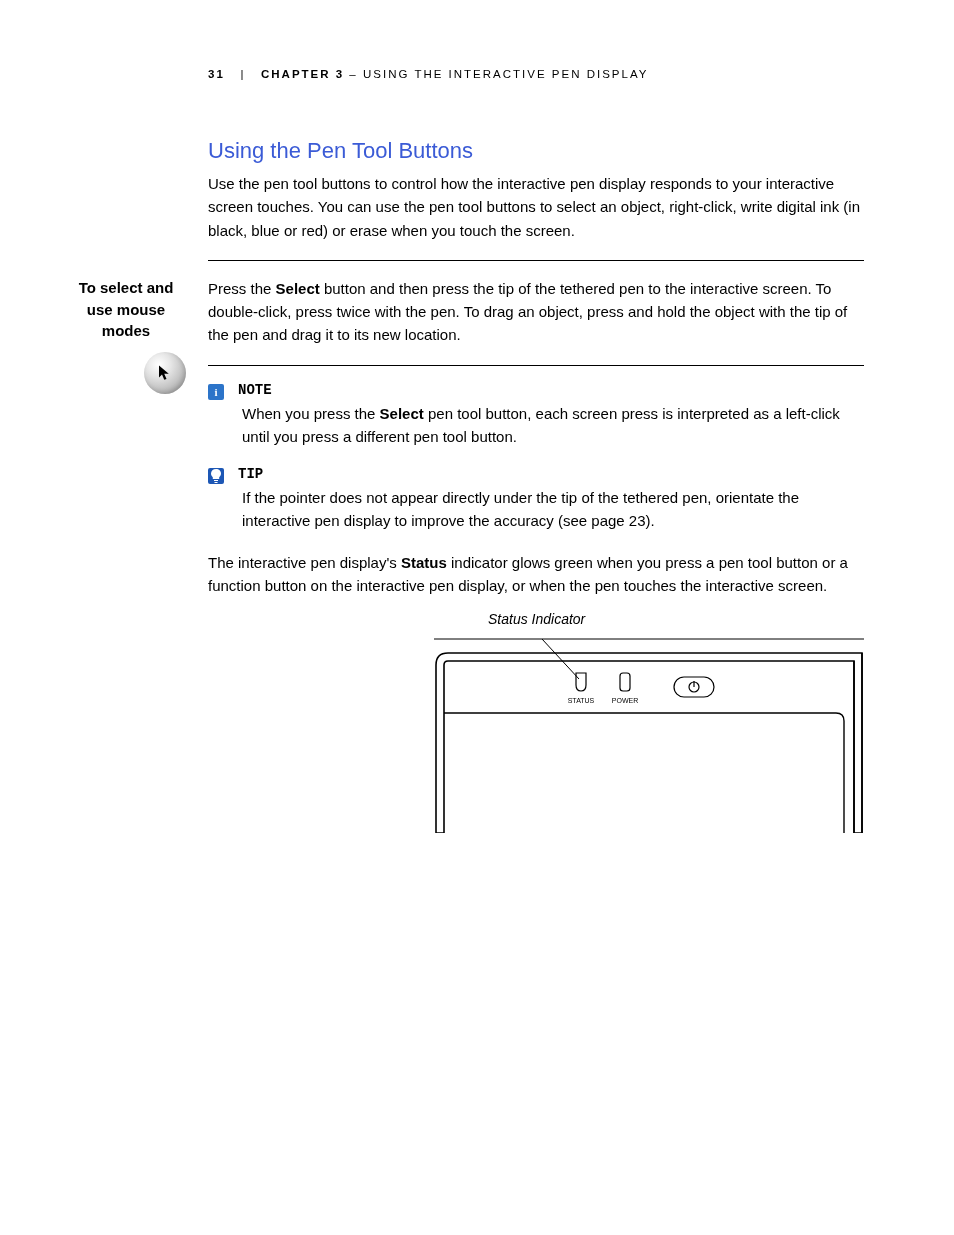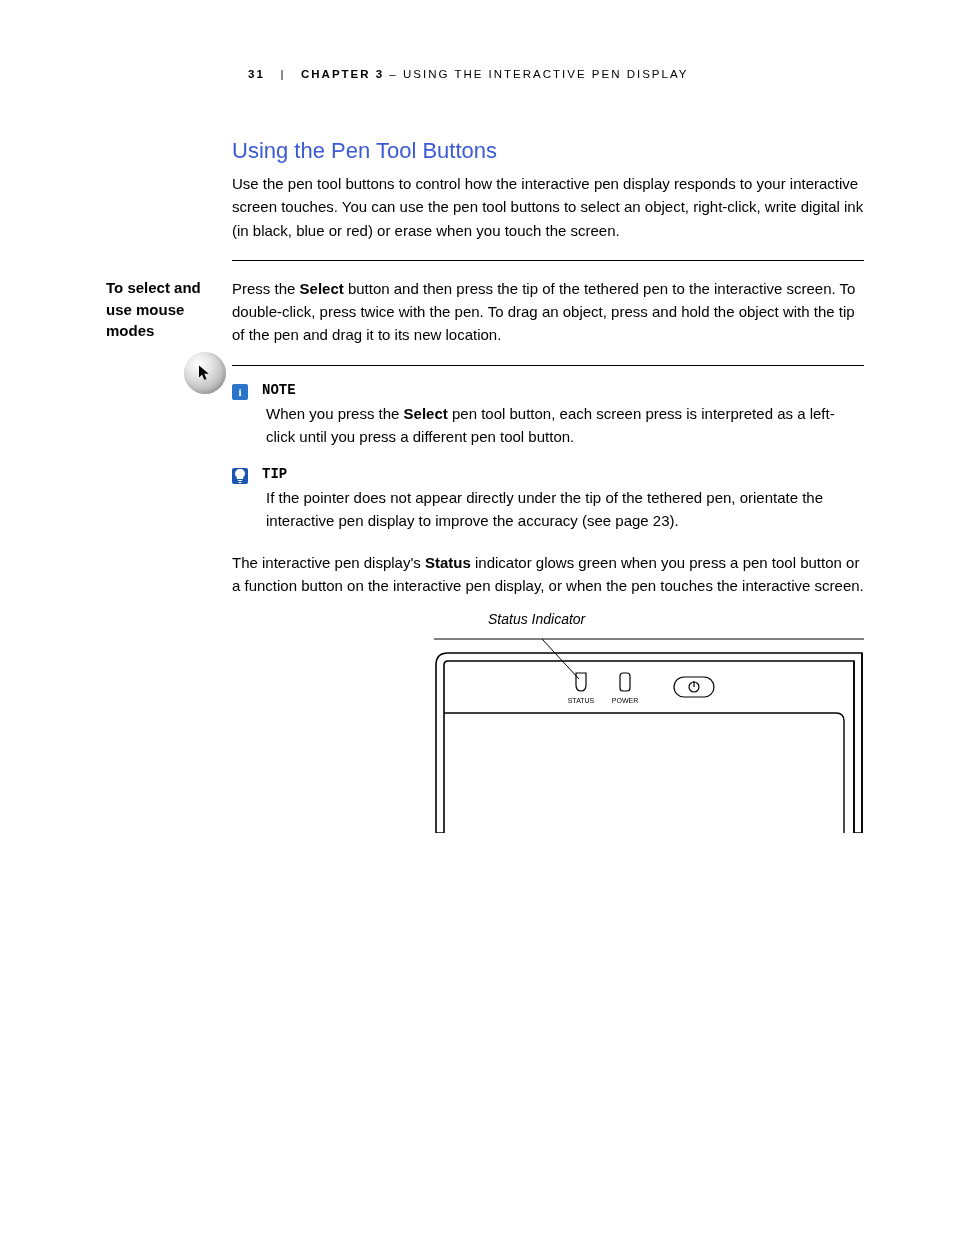--- a/index.html
+++ b/index.html
@@ -6,42 +6,42 @@
     margin: 0;
     padding: 0;
     width: 954px;
     height: 1235px;
     background: #fff;
     font-family: Arial, Helvetica, sans-serif;
     color: #000;
     position: relative;
   }
   .page {
-    padding: 68px 90px 0 106px;
+    padding: 68px 90px 0 66px;
     box-sizing: border-box;
   }
   .running-header {
     font-size: 11.5px;
     letter-spacing: 2px;
     color: #000;
     margin-left: 142px;
     margin-bottom: 58px;
   }
   .running-header .page-num { font-weight: bold; letter-spacing: 2px; }
   .running-header .chap { font-weight: bold; letter-spacing: 2px; }
   .running-header .sep { font-weight: normal; }
   .running-header .title { font-weight: normal; letter-spacing: 2px; }
 
   .two-col {
     display: grid;
     grid-template-columns: 120px 1fr;
-    column-gap: 6px;
+    column-gap: 22px;
   }
   .left-col {
-    text-align: left;
+    text-align: center;
   }
   .right-col {}
 
   h2.section-title {
     font-size: 22px;
     font-weight: normal;
     color: #3b5bd6;
     margin: 0 0 8px 0;
   }
   p.body {

